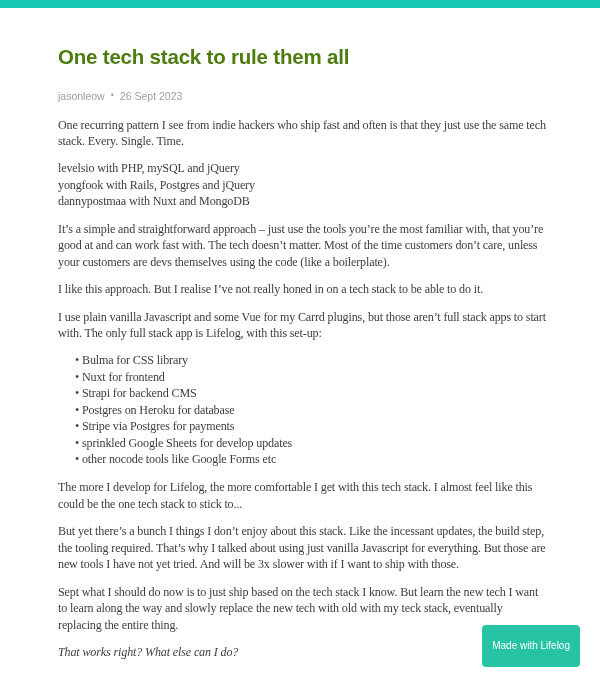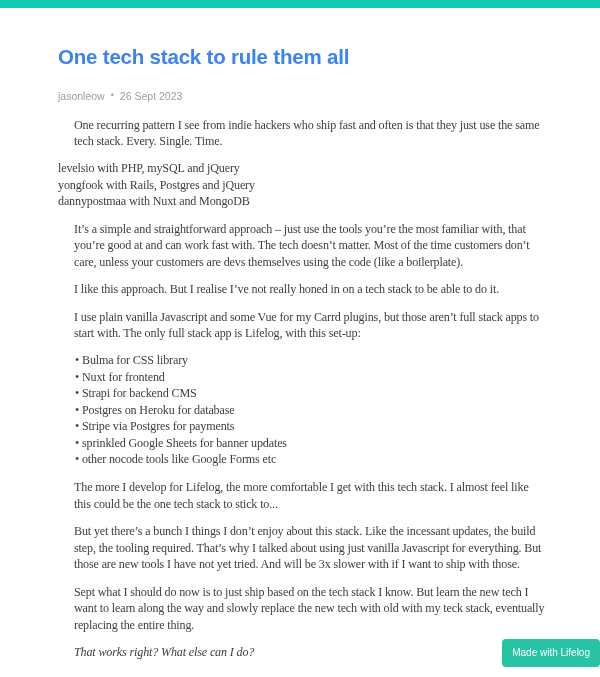--- a/index.html
+++ b/index.html
@@ -24,21 +24,21 @@
     width: 489px;
     box-sizing: content-box;
   }
   .page-title {
     margin: 0;
     font-family: "Liberation Sans", sans-serif;
     font-weight: 700;
     font-size: 20.5px;
     line-height: 1.15;
     letter-spacing: -0.2px;
-    color: #3b82f6;
+    color: #4d7c0f;
   }
   .byline {
     margin-top: 21px;
     display: flex;
     align-items: center;
     gap: 6px;
     font-size: 10.5px;
     color: #9d9d9d;
     text-align: center;
   }
@@ -49,49 +49,49 @@
   }
   .article-body {
     margin-top: 15px;
     font-family: "Liberation Serif", serif;
     font-size: 12.1px;
     letter-spacing: -0.15px;
     line-height: 1.36;
     color: #3e3e3e;
   }
   .article-body p {
-    margin: 0 0 11px 16px;
+    margin: 0 0 11px 0;
   }
   ul.bullet-list {
     list-style: none;
     margin: 1px 0 12px 0;
     padding: 0 0 0 17px;
   }
   ul.bullet-list li {
     margin: 0;
     padding: 0;
   }
   ul.bullet-list li::before {
     content: "\2022\00a0";
     color: #3e3e3e;
   }
   .closing-question {
     font-style: italic;
     margin-top: 12px;
   }
   .made-with-badge {
     position: absolute;
-    right: 0;
+    right: 20px;
     bottom: 10px;
     background: #26c4a5;
     color: #ffffff;
     font-family: "Liberation Sans", sans-serif;
     font-size: 10px;
     line-height: 1;
-    padding: 9px 10px;
+    padding: 16px 10px;
     border-radius: 4px;
     border: none;
     cursor: pointer;
   }
 </style>
 </head>
 <body>
 
 <div class="top-accent-bar"></div>
 
@@ -119,21 +119,21 @@
     <p>I like this approach. But I realise I’ve not really honed in on a tech stack to be able to do it.</p>
 
     <p>I use plain vanilla Javascript and some Vue for my Carrd plugins, but those aren’t full stack apps to start with. The only full stack app is Lifelog, with this set-up:</p>
 
     <ul class="bullet-list">
       <li>Bulma for CSS library</li>
       <li>Nuxt for frontend</li>
       <li>Strapi for backend CMS</li>
       <li>Postgres on Heroku for database</li>
       <li>Stripe via Postgres for payments</li>
-      <li>sprinkled Google Sheets for banner updates</li>
+      <li>sprinkled Google Sheets for develop updates</li>
       <li>other nocode tools like Google Forms etc</li>
     </ul>
 
     <p>The more I develop for Lifelog, the more comfortable I get with this tech stack. I almost feel like this could be the one tech stack to stick to...</p>
 
     <p>But yet there’s a bunch I things I don’t enjoy about this stack. Like the incessant updates, the build step, the tooling required. That’s why I talked about using just vanilla Javascript for everything. But those are new tools I have not yet tried. And will be 3x slower with if I want to ship with those.</p>
 
     <p>Sept what I should do now is to just ship based on the tech stack I know. But learn the new tech I want to learn along the way and slowly replace the new tech with old with my teck stack, eventually replacing the entire thing.</p>
 
     <p class="closing-question">That works right? What else can I do?</p>

